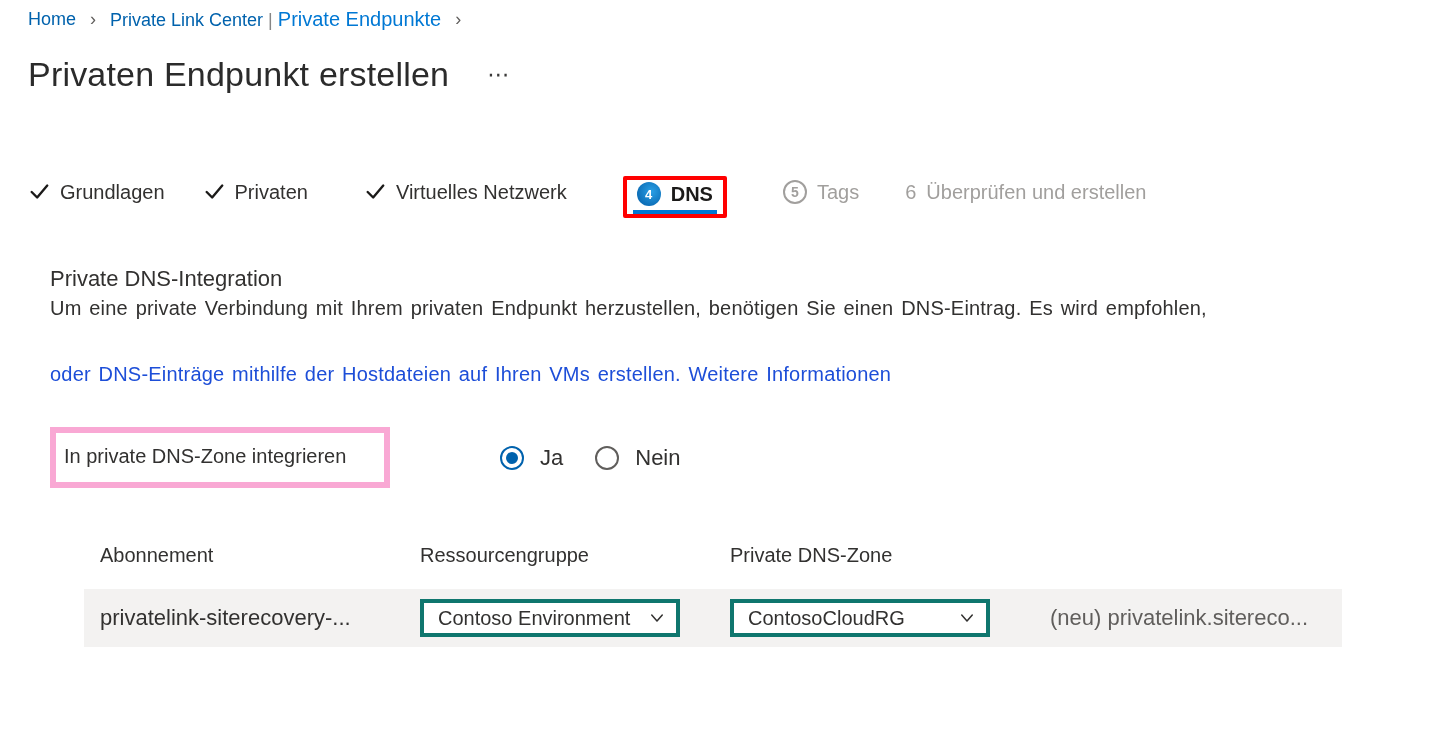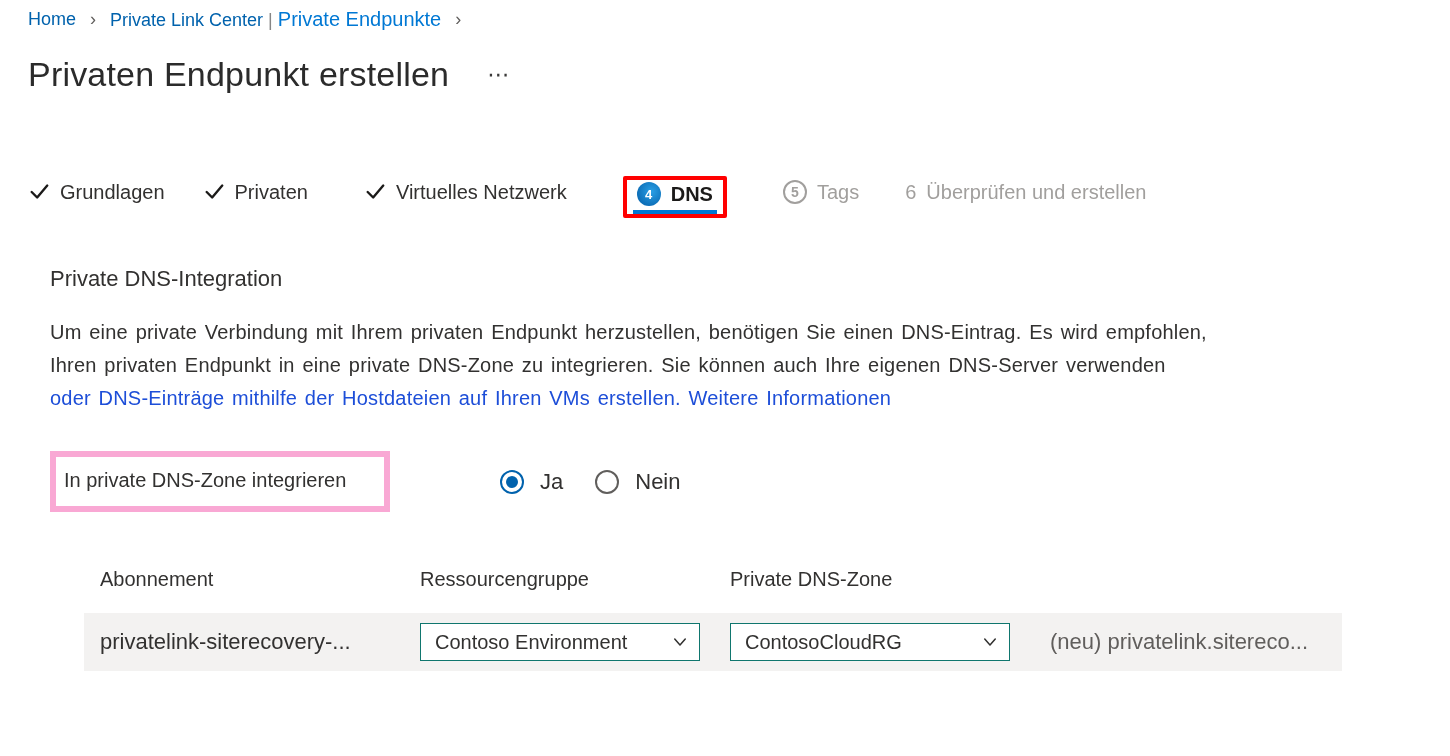--- a/index.html
+++ b/index.html
@@ -41,21 +41,21 @@
     .azure-badge {
       width: 24px; height: 24px; border-radius: 50%;
       display: inline-flex; align-items: center; justify-content: center;
       color: #ffffff; font-size: 13px; font-weight: 700;
       background: radial-gradient(circle at 60% 40%, #2aa0e6 0%, #0d6fb8 70%);
     }
 
     
     .section { margin-top: 48px; padding-left: 22px; }
     .section-title { font-size: 22px; color: #323130; font-weight: 400; }
-    .section-text { margin-top: 24px; font-size: 20px; color: #323130; line-height: 1.65; letter-spacing: .2px; word-spacing: 2px; }
+    .section-text { font-size: 20px; color: #323130; line-height: 1.65; letter-spacing: .2px; word-spacing: 2px; }
     .section-link { color: #1d4ed8; font-size: 20px; }
 
     
     .radio-row { display: flex; align-items: center; gap: 110px; margin-top: 36px; }
     .radio-label-box { border: 6px solid #f9a8d4; padding: 12px 20px 14px 8px; font-size: 20px; color: #323130; min-width: 340px; }
     .radio-group { display: flex; align-items: center; gap: 32px; }
     .radio-item { display: inline-flex; align-items: center; gap: 16px; font-size: 22px; color: #323130; cursor: pointer; }
     .radio-outer {
       width: 24px; height: 24px; border-radius: 50%;
       border: 2px solid #605e5c; display: inline-flex; align-items: center; justify-content: center;
@@ -69,22 +69,22 @@
 
     
     .cfg-table { margin-top: 56px; padding-left: 34px; padding-right: 80px; }
     .cfg-header { display: grid; grid-template-columns: 320px 310px 320px 320px; gap: 0; font-size: 20px; color: #323130; padding: 0 16px; }
     .cfg-row { display: grid; grid-template-columns: 320px 310px 320px 320px; gap: 0; align-items: center;
       background: #f3f2f1; margin-top: 22px; padding: 27px 16px; height: 58px; }
     .cfg-cell { font-size: 22px; color: #323130; white-space: nowrap; overflow: hidden; text-overflow: ellipsis; }
     .cfg-cell.muted { color: #605e5c; }
     .select {
       display: inline-flex; align-items: center; justify-content: space-between;
-      border: 1px solid #0f766e; background: #ffffff; height: 38px; padding: 0 10px 0 14px;
-      font-size: 20px; color: #323130; width: 280px; cursor: pointer;
+      border: 4px solid #0f766e; background: #ffffff; height: 38px; padding: 0 10px 0 14px;
+      font-size: 20px; color: #323130; width: 260px; cursor: pointer;
     }
     .select .chev { width: 18px; height: 18px; }
     .select .chev svg { width: 100%; height: 100%; }
   </style>
 </head>
 <body>
 
 <div class="page">
 
   <nav class="breadcrumb">
@@ -147,21 +147,21 @@
     <div class="step disabled" style="margin-left:-10px">
       <span style="color:#a19f9d">6</span>
       <span>Überprüfen und erstellen</span>
     </div>
   </div>
 
   <div class="section">
     <div class="section-title">Private DNS-Integration</div>
     <div class="section-text">
       <span>Um eine private Verbindung mit Ihrem privaten Endpunkt herzustellen, benötigen Sie einen DNS-Eintrag. Es wird empfohlen,</span><br>
-      <span>Ihren privaten Endpunkt in eine private DNS-Zone zu integrieren. Sie können auch Ihre eigenen DNS-Server verwenden</span><br>
+      <br>
       <a href="#" class="section-link">oder DNS-Einträge mithilfe der Hostdateien auf Ihren VMs erstellen. Weitere Informationen</a>
     </div>
 
     <div class="radio-row">
       <div class="radio-label-box">In private DNS-Zone integrieren</div>
       <div class="radio-group">
         <label class="radio-item selected">
           <span class="radio-outer">
               <span class="radio-inner"></span>
             </span>

